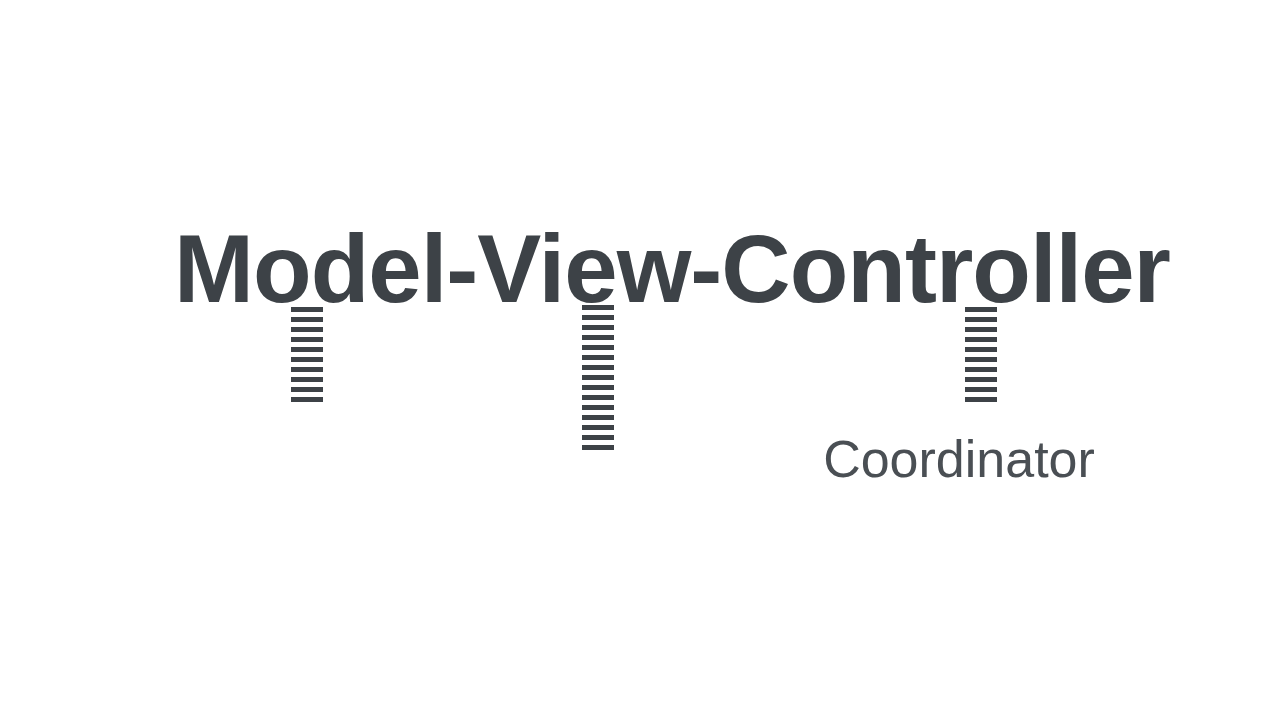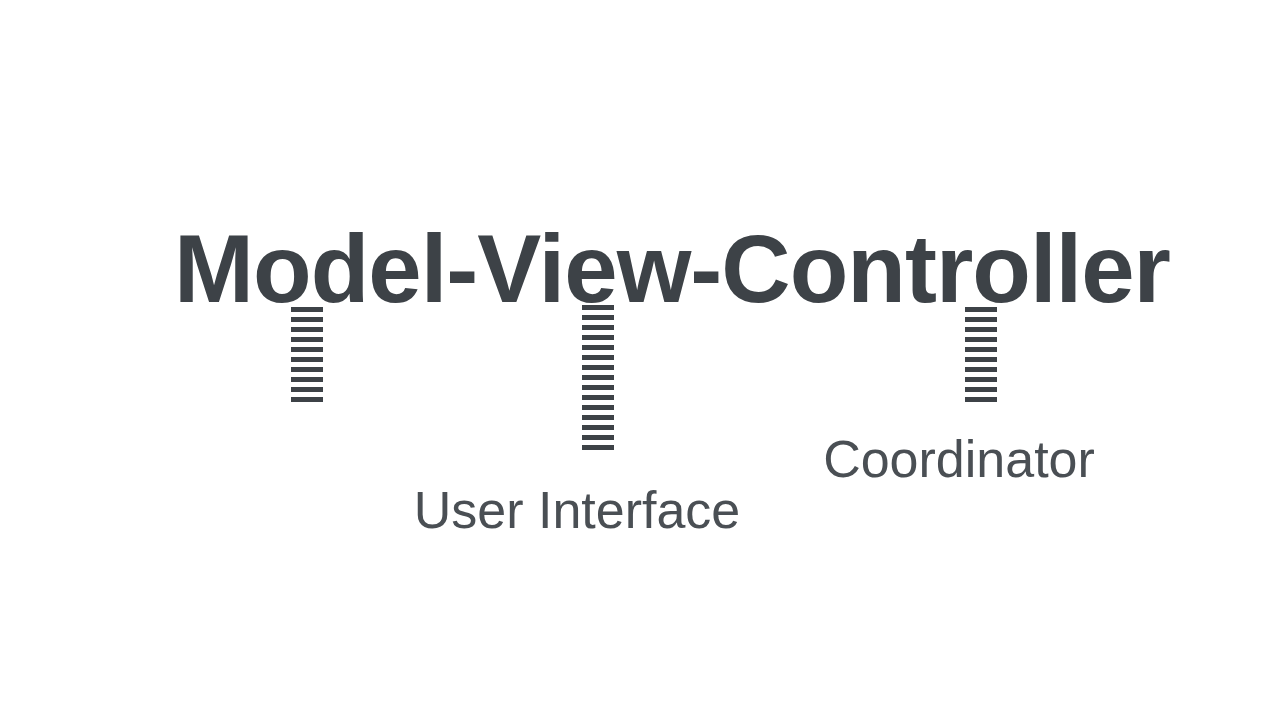--- a/index.html
+++ b/index.html
@@ -60,17 +60,16 @@
 
   <h1 class="diagram-title">Model-View-Controller</h1>
 
   <div class="connector connector-model"></div>
 
   <div class="connector connector-view"></div>
 
   <div class="connector connector-controller"></div>
 
 
-  <div class="annotation-label label-user-interface">User Interface</div>
 
   <div class="annotation-label label-coordinator">Coordinator</div>
 
 </div>
 
 </body></html>

